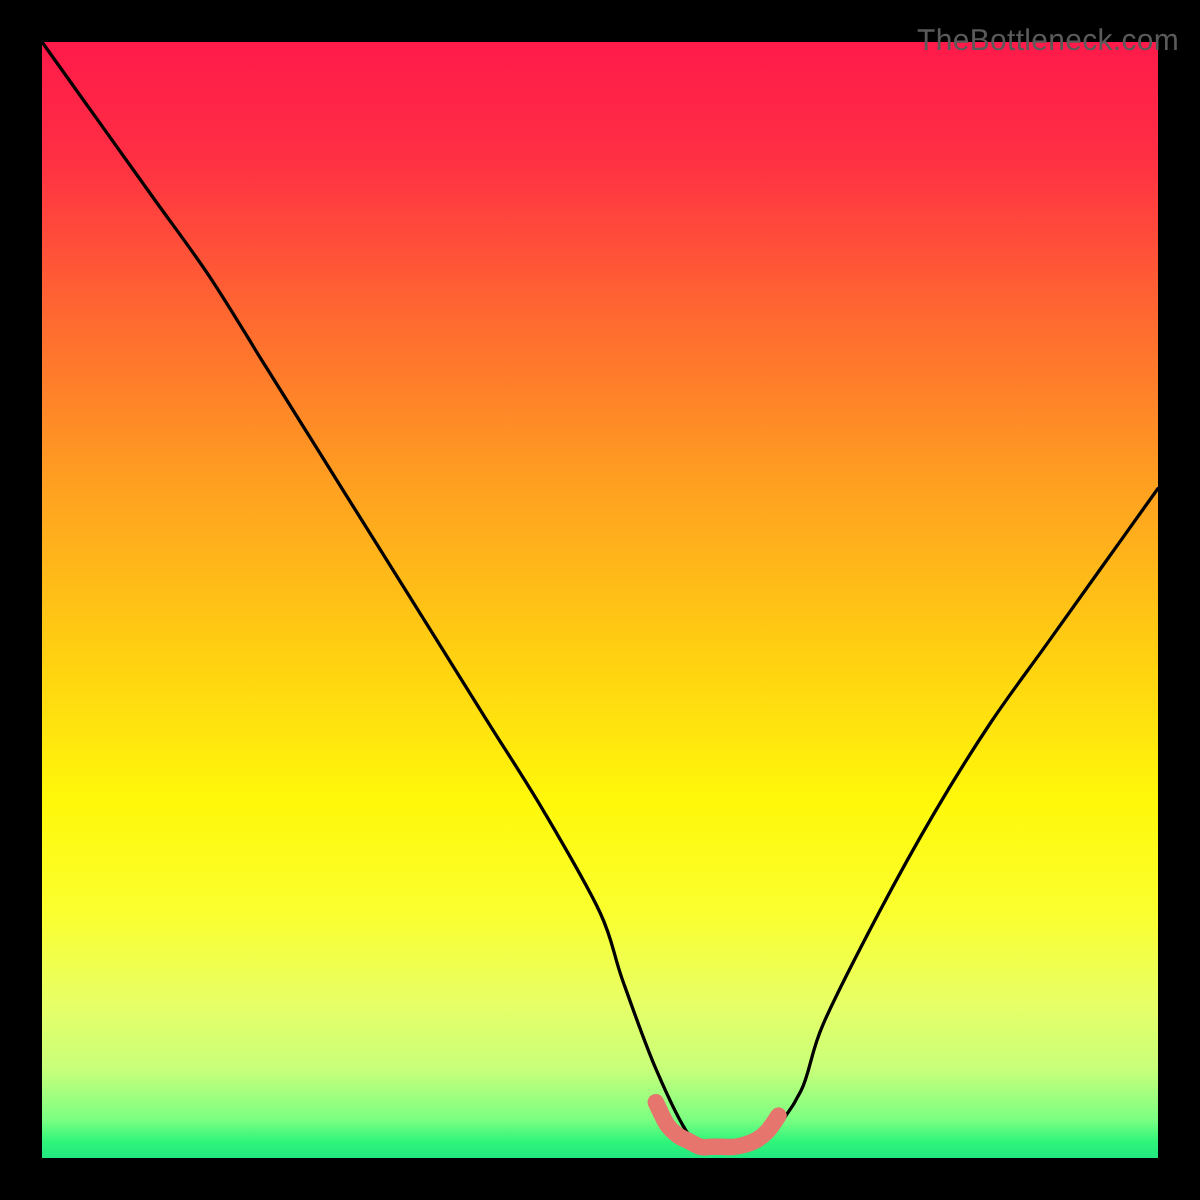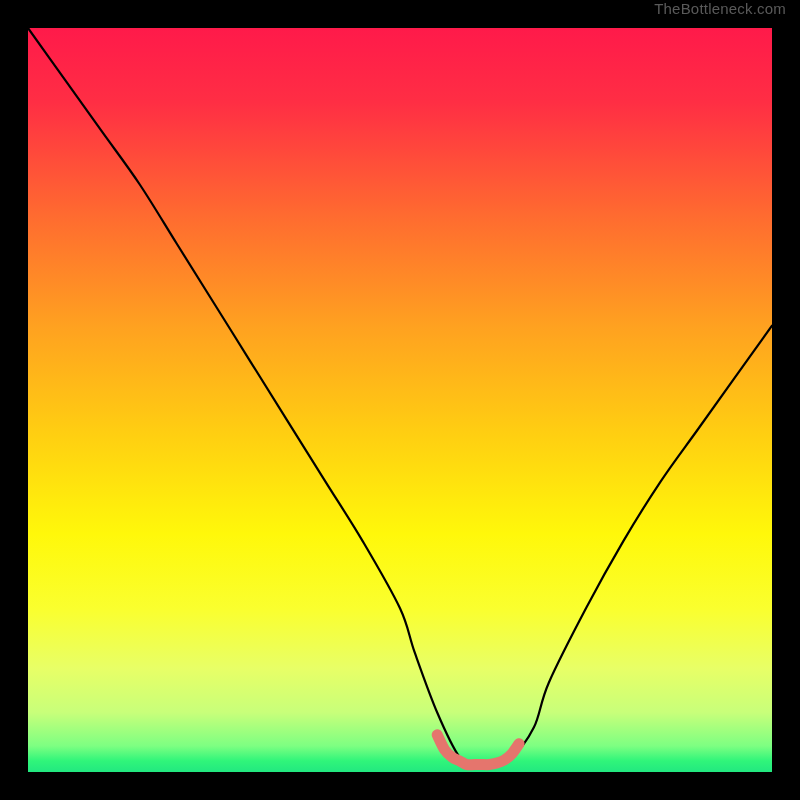--- a/index.html
+++ b/index.html
@@ -5,24 +5,24 @@
   * { margin: 0; padding: 0; box-sizing: border-box; }
   body {
     width: 800px;
     height: 800px;
     background: #000;
     position: relative;
     font-family: Arial, Helvetica, sans-serif;
   }
   .watermark {
     position: absolute;
-    top: 0;
+    top: 16px;
     right: 14px;
     color: #5a5a5a;
-    font-size: 15px;
+    font-size: 20px;
     font-weight: 500;
     letter-spacing: 0.2px;
     z-index: 10;
   }
   .plot {
     position: absolute;
     left: 28px;
     top: 28px;
     width: 744px;
     height: 744px;

